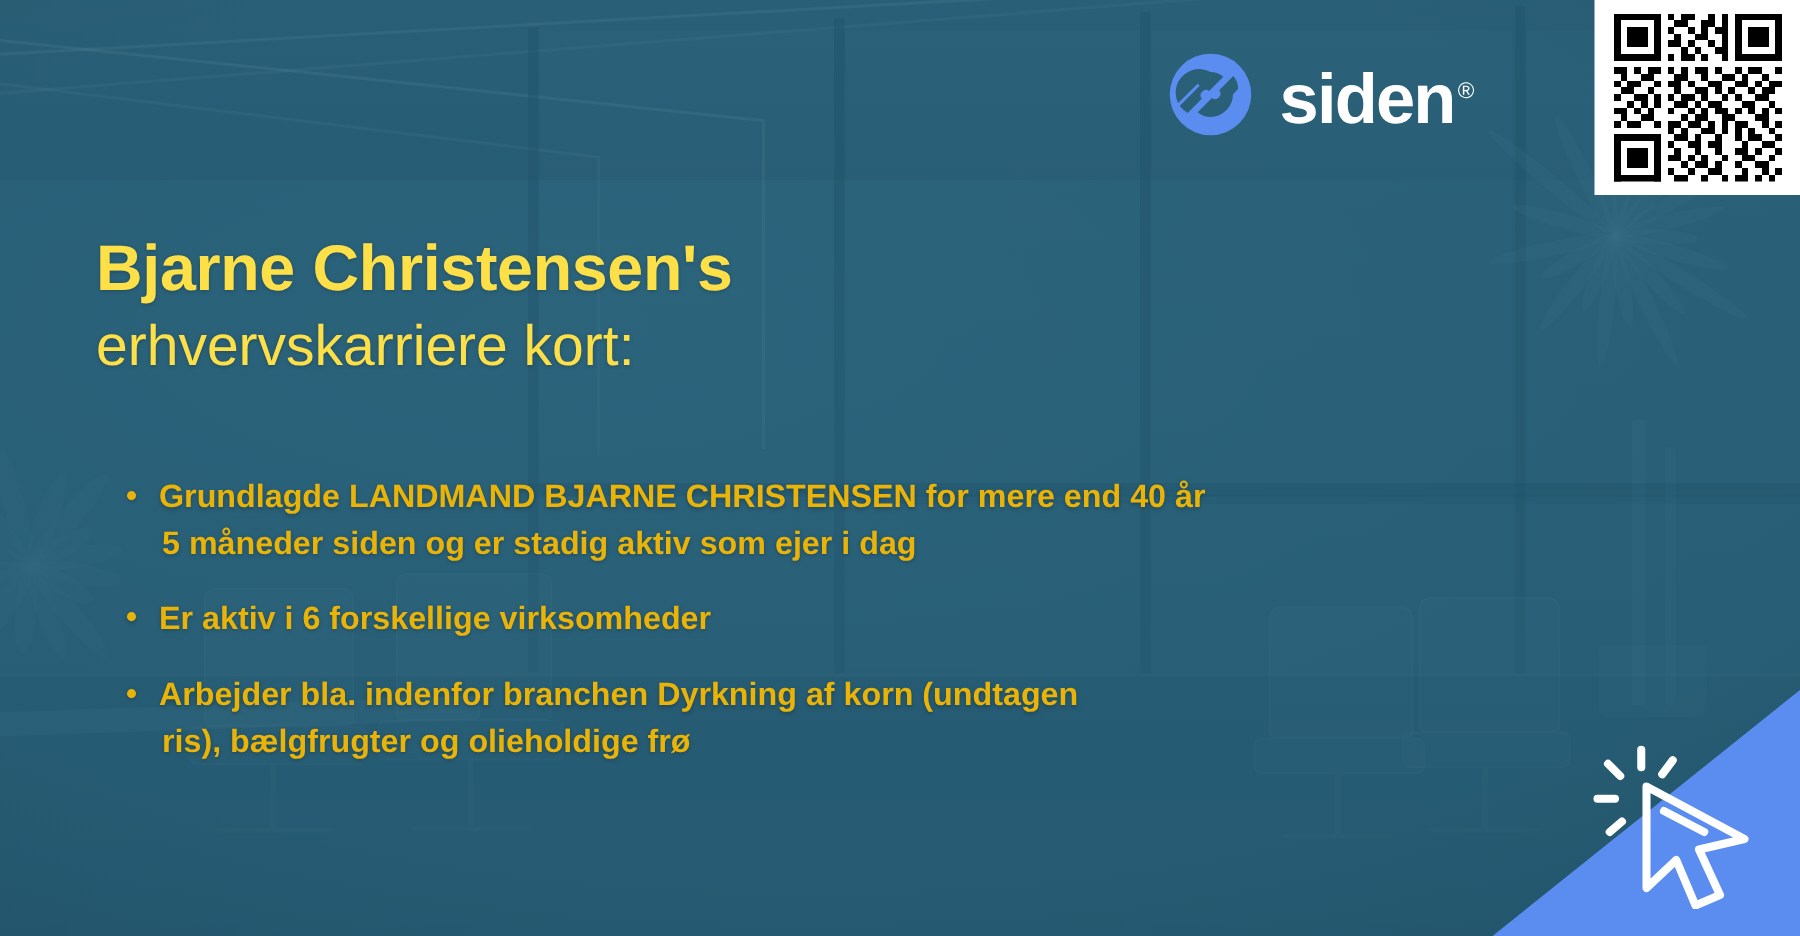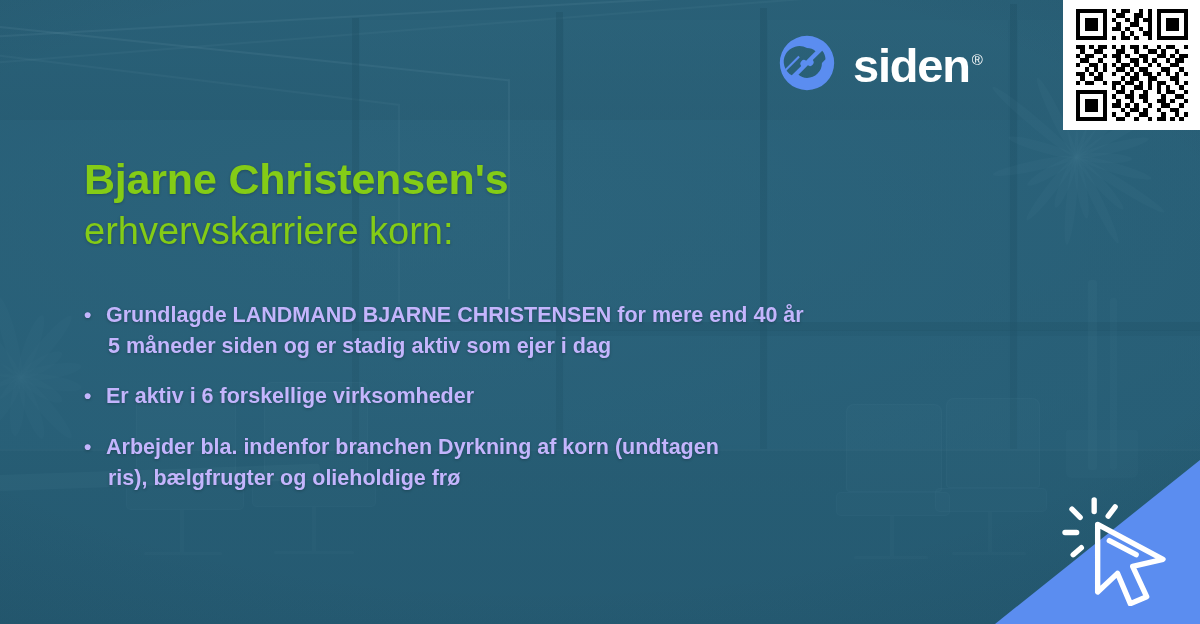--- a/index.html
+++ b/index.html
@@ -185,37 +185,37 @@
     background:linear-gradient(180deg, rgba(38,94,118,0.62) 0%, rgba(38,94,118,0.70) 100%);
     mix-blend-mode:normal;
   }
   .bg-vignette {
     position:absolute; inset:0;
     background:radial-gradient(130% 110% at 45% 45%, rgba(0,0,0,0) 45%, rgba(10,40,54,0.30) 100%);
   }
 
   
   .headline {
-    position:absolute; left:84px; top:156px; width:880px;
-    color:#84cc16;
+    position:absolute; left:64px; top:156px; width:880px;
+    color:#fde047;
   }
   .headline .l1 {
     font-size:43px; font-weight:bold; line-height:1.08;
     letter-spacing:-0.2px;
     text-shadow:0 1px 3px rgba(0,0,0,0.22);
   }
   .headline .l2 {
     font-size:38px; font-weight:400; line-height:1.25;
     margin-top:6px;
     text-shadow:0 1px 3px rgba(0,0,0,0.22);
   }
 
   .bullets {
-    position:absolute; left:78px; top:300px; width:900px;
-    color:#c4b5fd;
+    position:absolute; left:78px; top:316px; width:900px;
+    color:#eab308;
   }
   .bullet {
     position:relative;
     padding-left:28px;
     font-size:21.5px;
     font-weight:bold;
     line-height:1.45;
     margin-bottom:19px;
     text-shadow:0 1px 3px rgba(0,0,0,0.25);
   }
@@ -536,21 +536,21 @@
           <rect x="16" y="24" width="1" height="1"></rect>
         <rect x="18" y="24" width="2" height="1"></rect>
           <rect x="21" y="24" width="1" height="1"></rect>
           <rect x="23" y="24" width="1" height="1"></rect>
       </g>
     </svg>
   </div>
 
   <div class="headline">
     <div class="l1">Bjarne Christensen's</div>
-    <div class="l2">erhvervskarriere korn:</div>
+    <div class="l2">erhvervskarriere kort:</div>
   </div>
 
   <ul class="bullets" style="list-style:none">
     <li class="bullet">
       <span>Grundlagde LANDMAND BJARNE CHRISTENSEN for mere end 40 år</span>
       <span class="cont">5 måneder siden og er stadig aktiv som ejer i dag</span>
     </li>
     <li class="bullet">
       <span>Er aktiv i 6 forskellige virksomheder</span>
     </li>

